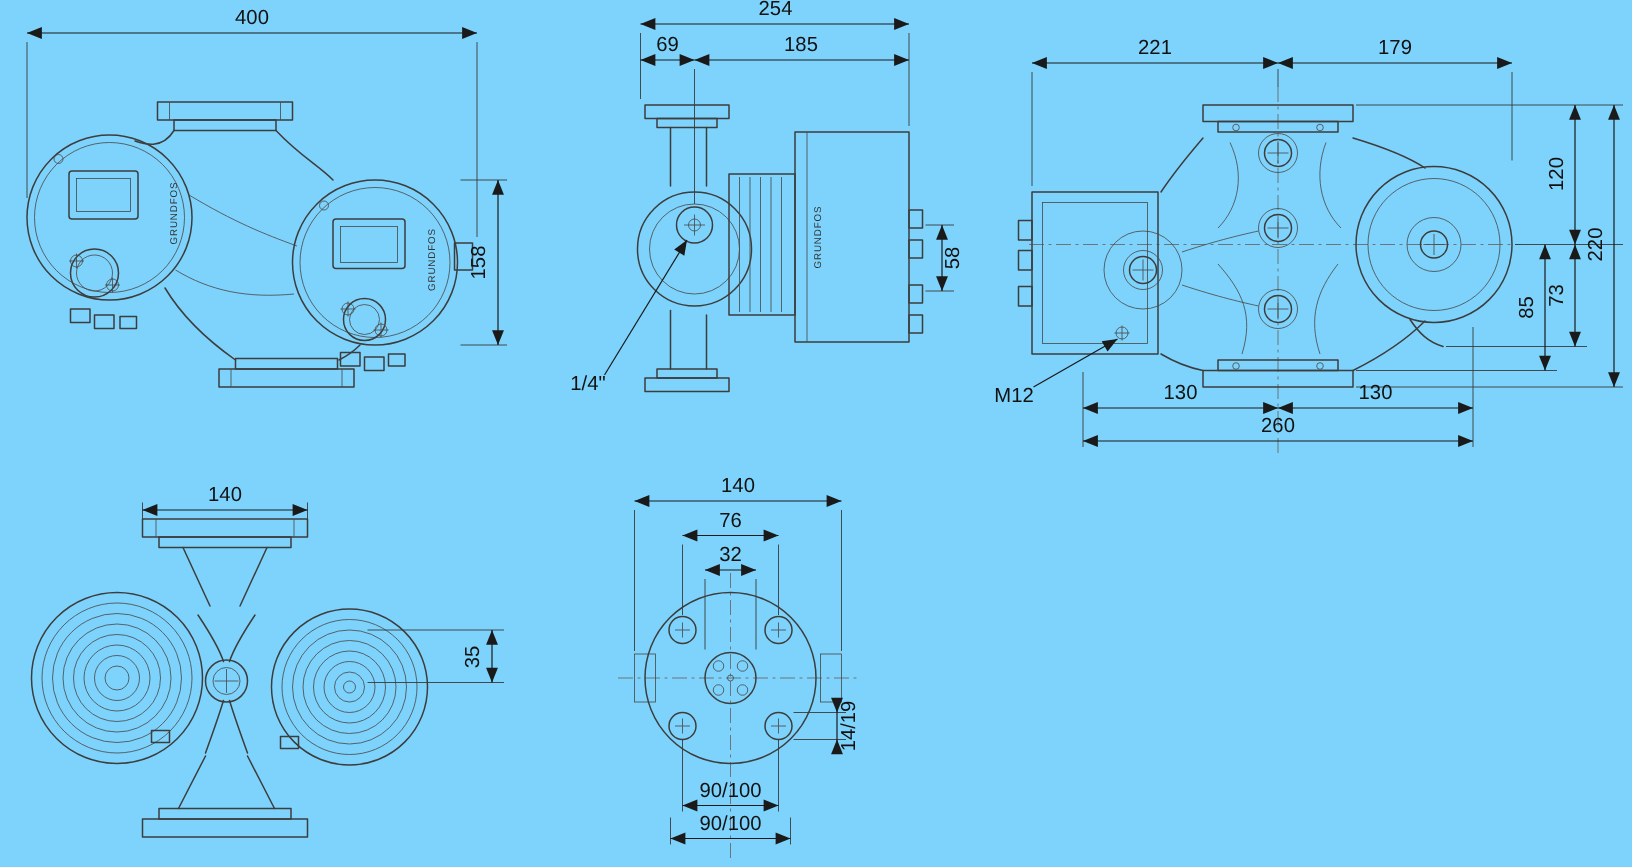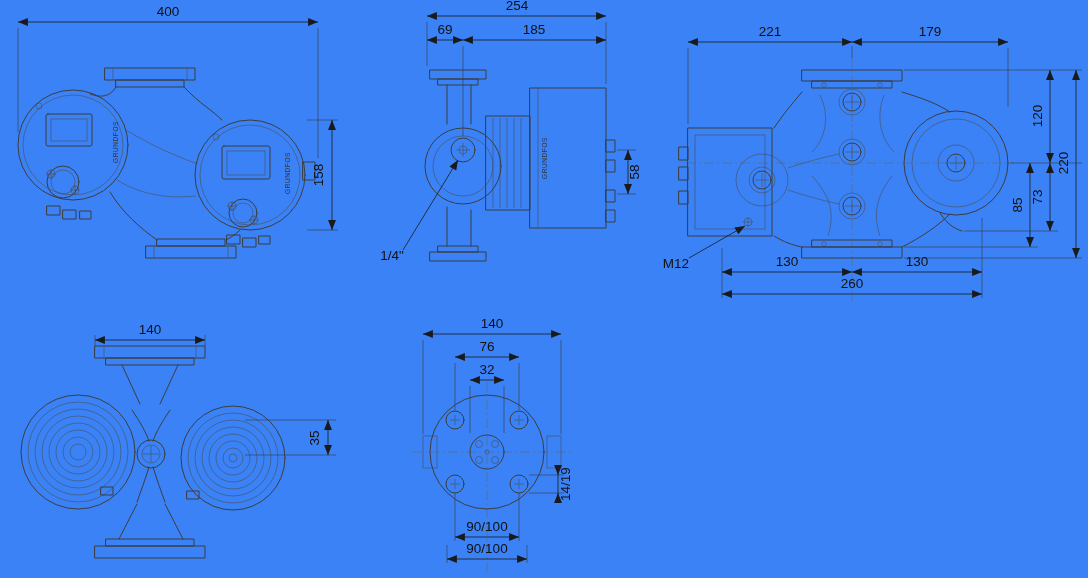--- a/index.html
+++ b/index.html
@@ -1,16 +1,16 @@
 <!DOCTYPE html>
 <html><head>
 <meta charset="utf-8">
 <style>
   html,body{margin:0;padding:0;background:#fff}
-  .stage{width:1088px;height:578px;background:#3b82f6;position:relative;font-family:"Liberation Sans",sans-serif;overflow:hidden}
+  .stage{width:1088px;height:578px;background:#7dd3fc;position:relative;font-family:"Liberation Sans",sans-serif;overflow:hidden}
   svg{display:block}
   .part{stroke:#3d3d3d;stroke-width:1;fill:none;stroke-linecap:round;stroke-linejoin:round}
   .thin{stroke:#4a4a4a;stroke-width:.55;fill:none}
   .dim{stroke:#1a1a1a;stroke-width:.8;fill:none}
   .ext{stroke:#3a3a3a;stroke-width:.6;fill:none}
   .cl{stroke:#6a6a6a;stroke-width:.6;fill:none;stroke-dasharray:10 3 2 3}
   .dimtxt{font-family:"Liberation Sans",sans-serif;font-size:13.5px;fill:#111;text-anchor:middle}
   .brand{font-family:"Liberation Sans",sans-serif;font-size:6.5px;fill:#333;text-anchor:middle;letter-spacing:.6px}
 </style>
 </head>

